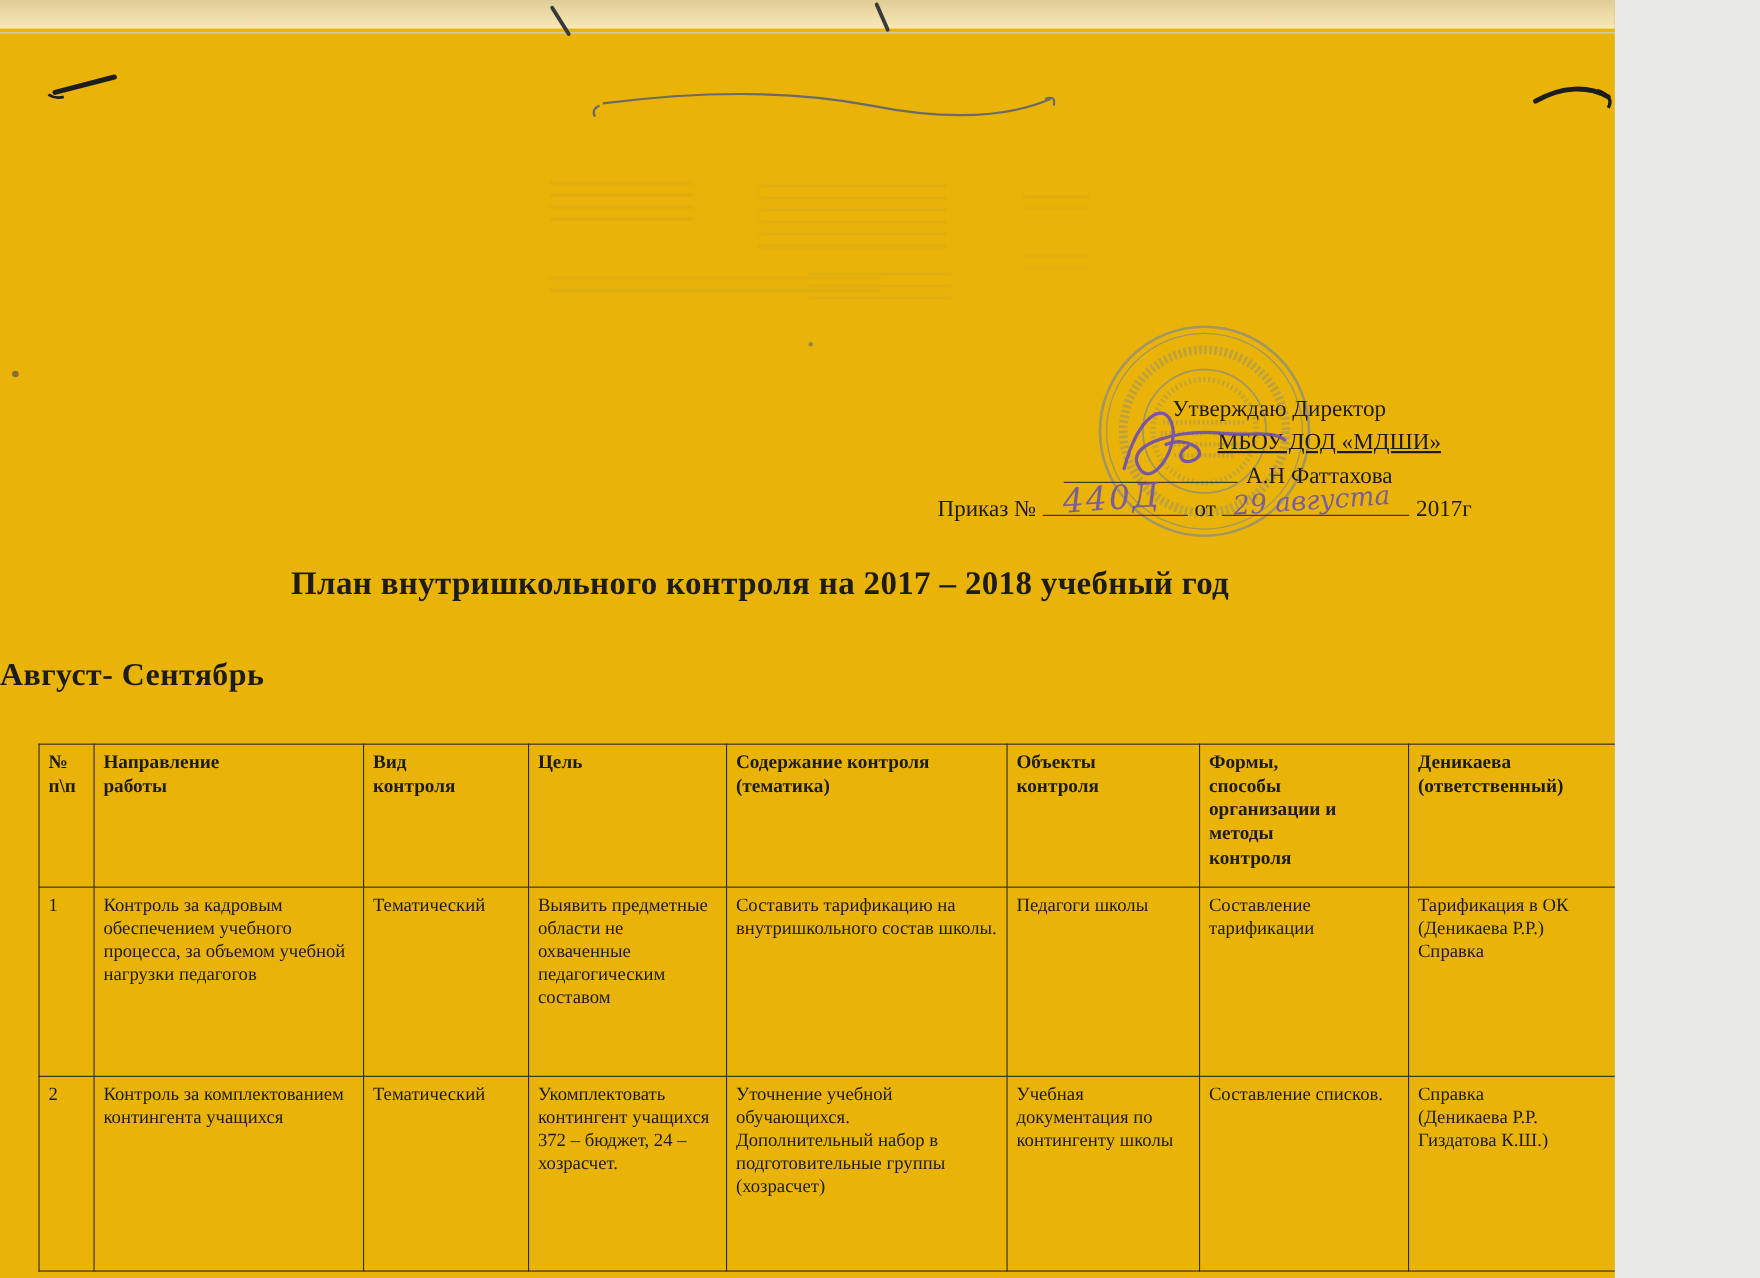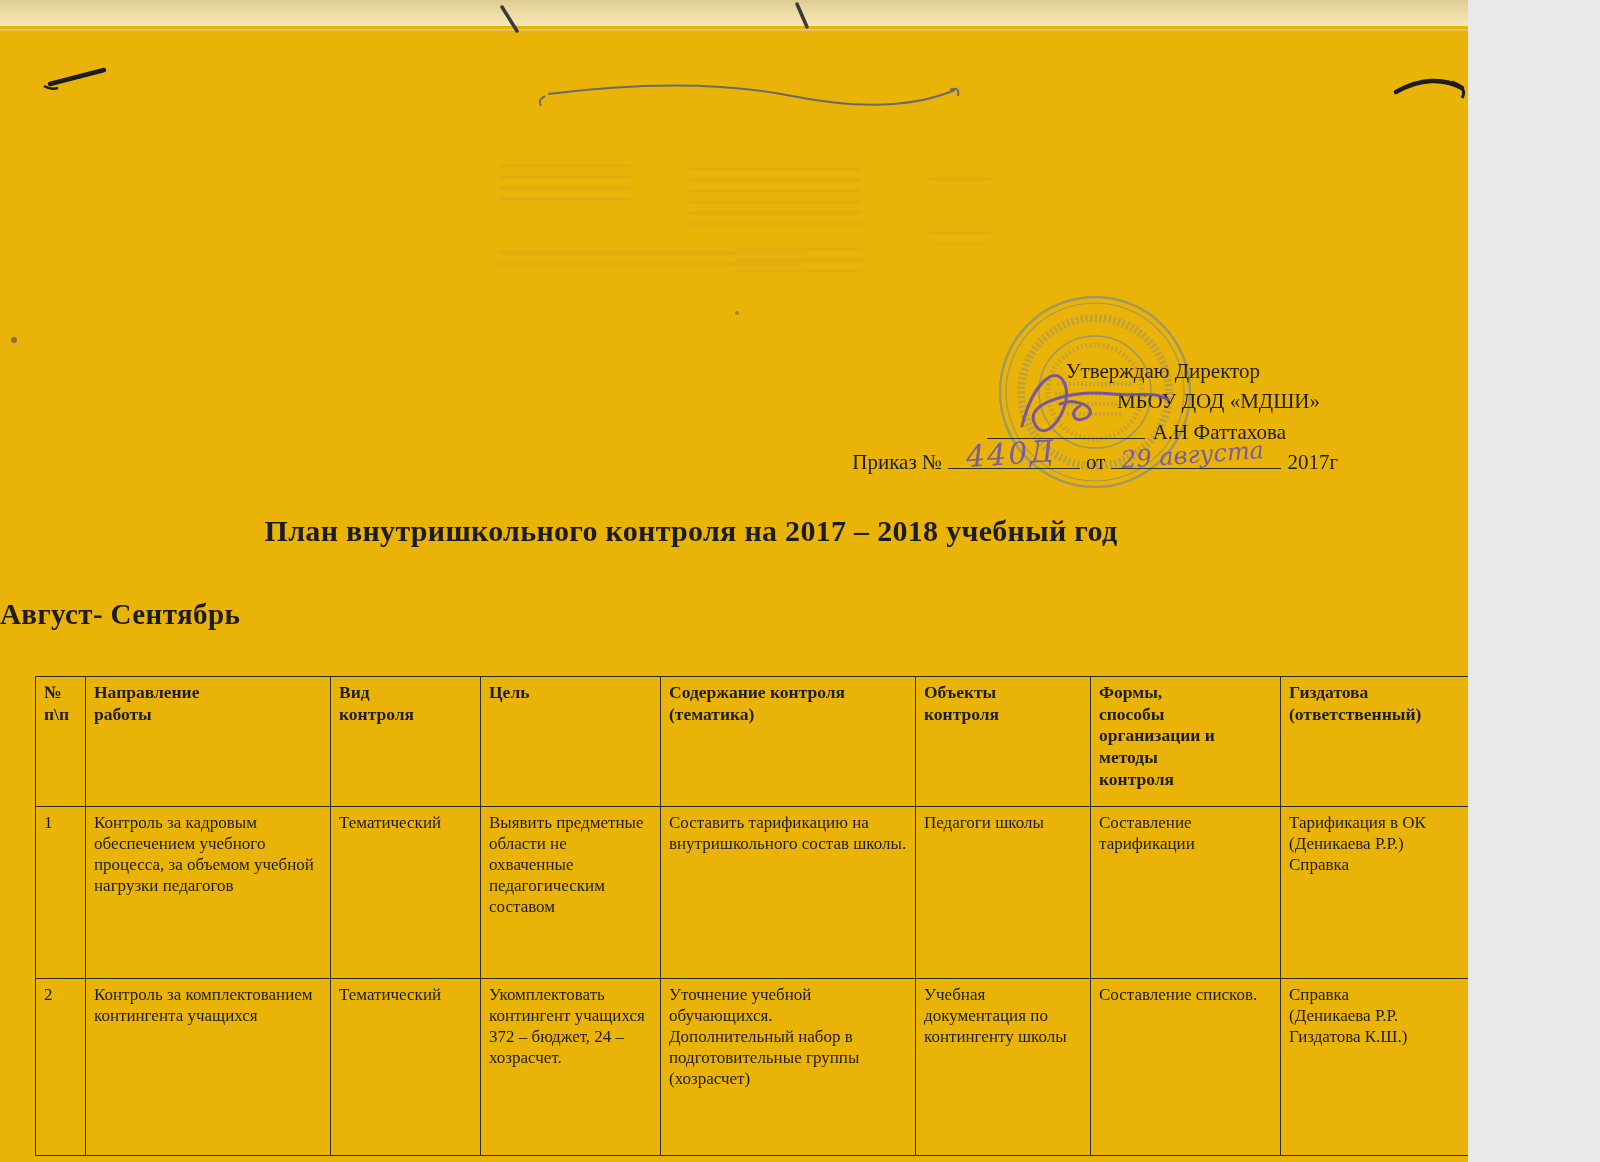--- a/index.html
+++ b/index.html
@@ -9,22 +9,22 @@
     background:linear-gradient(180deg,#d9d8d4 0,#f2f1ee 60%,#ffffff 100%);opacity:.7;}
 
   
   .artifact-layer{position:absolute;inset:0;pointer-events:none;}
   .bleed{position:absolute;opacity:.45;filter:blur(.8px);
     background:repeating-linear-gradient(180deg, rgba(95,95,115,.22) 0 2px, transparent 2px 11px);}
 
   
   .approval{position:absolute;top:356px;right:130px;z-index:3;font-size:21px;line-height:1.45;text-align:right;white-space:nowrap;}
   .approval .l1{margin-right:78px;}
-  .approval .l2{margin-right:18px;}
-  .approval .l3{margin-right:52px;}
+  .approval .l2{margin-right:28px;text-decoration:underline;}
+  .approval .l3{margin-right:72px;}
   .uline{display:inline-block;border-bottom:1.7px solid #2e2e2e;height:19px;vertical-align:baseline;position:relative;}
   .uline.sig-line{width:158px;margin-right:8px;}
   .uline.num-line{width:132px;margin:0 6px;}
   .uline.date-line{width:170px;margin:0 6px;}
   .hw{position:absolute;bottom:-5px;left:8px;color:#6f55a8;font-style:italic;
       font-family:"DejaVu Serif", serif;white-space:nowrap;transform:rotate(-4deg);opacity:.9;}
   .hw.num{font-size:30px;bottom:-7px;left:18px;letter-spacing:2px;}
   .hw.date{font-size:24px;bottom:-4px;left:10px;}
 
   
@@ -131,21 +131,21 @@
         <th>Цель</th>
         <th>Содержание контроля
 (тематика)</th>
         <th>Объекты
 контроля</th>
         <th>Формы,
 способы
 организации и
 методы
 контроля</th>
-        <th>Гиздатова
+        <th>Деникаева
 (ответственный)</th>
       </tr>
     </thead>
     <tbody>
       <tr class="r1">
         <td>1</td>
         <td>Контроль за кадровым обеспечением учебного процесса, за объемом учебной нагрузки педагогов</td>
         <td>Тематический</td>
         <td>Выявить предметные области не охваченные педагогическим составом</td>
         <td>Составить тарификацию на внутришкольного состав школы.</td>

